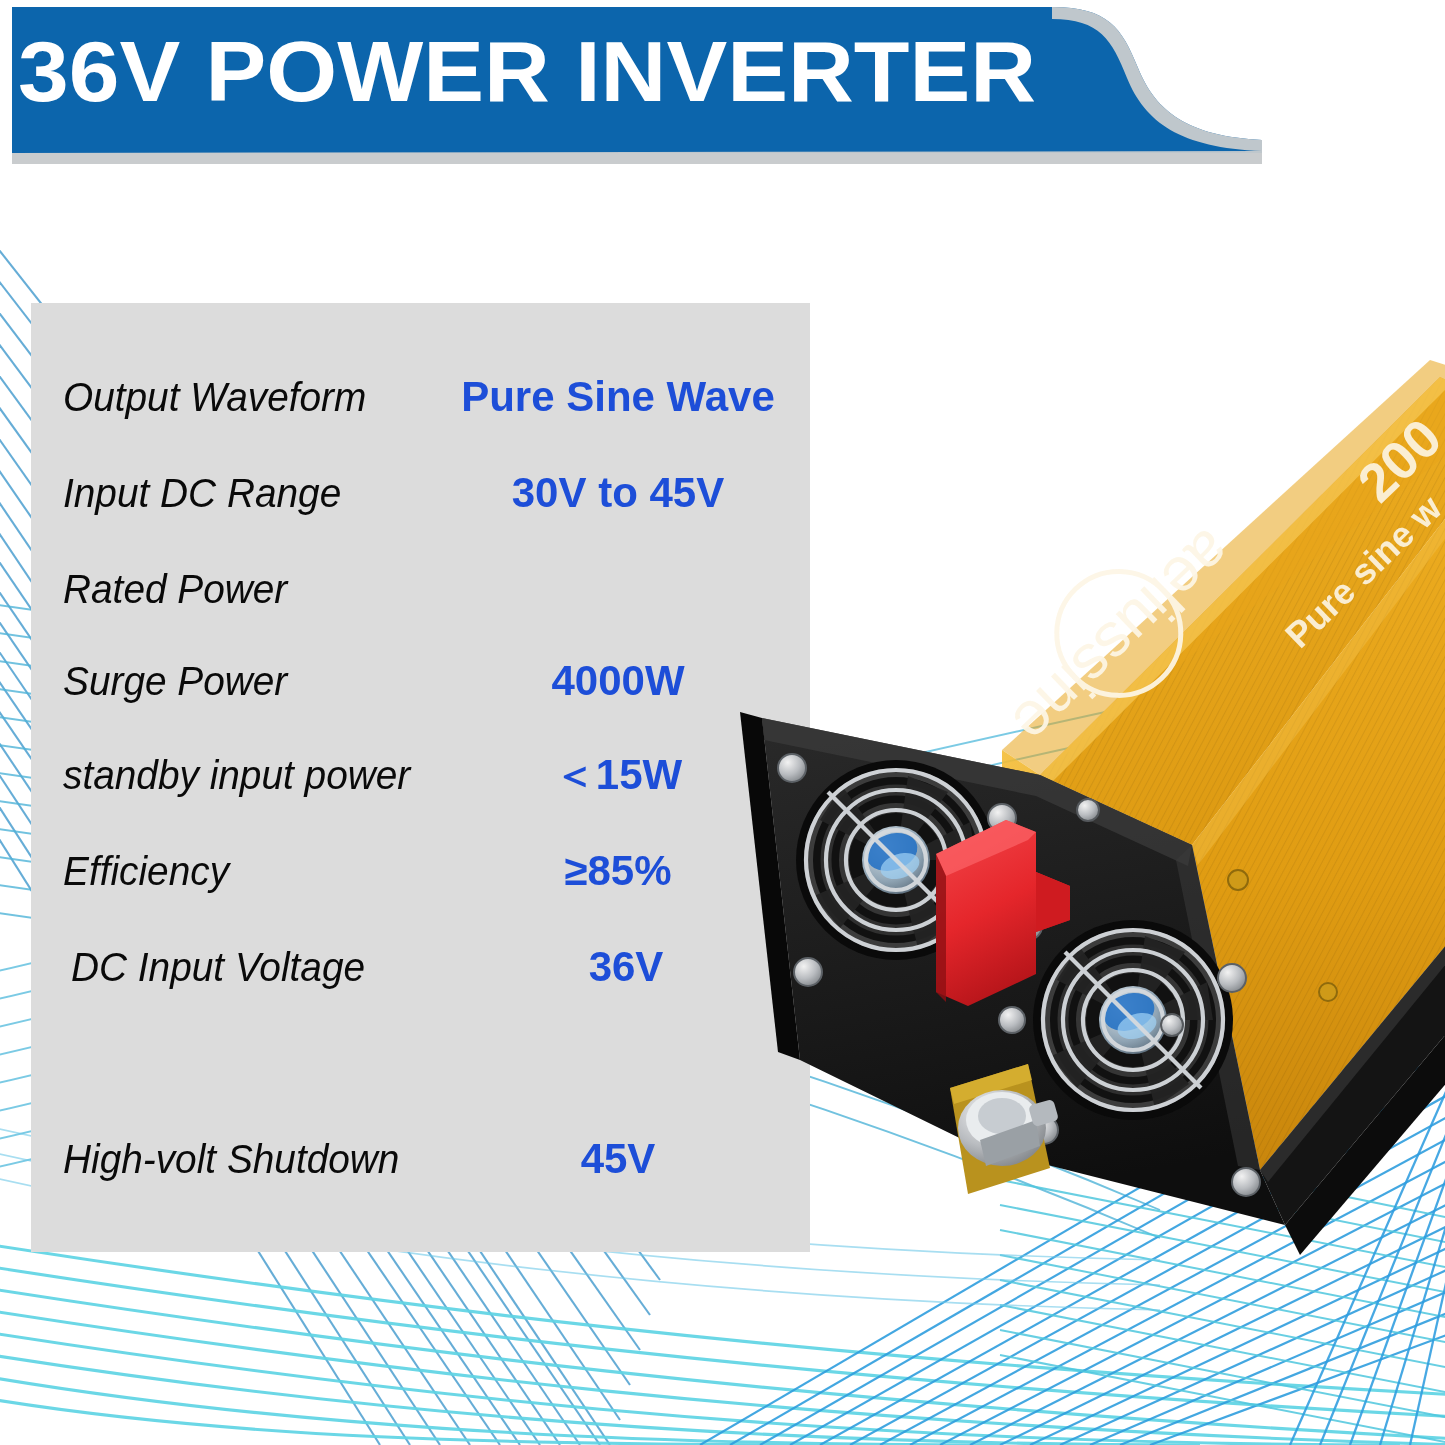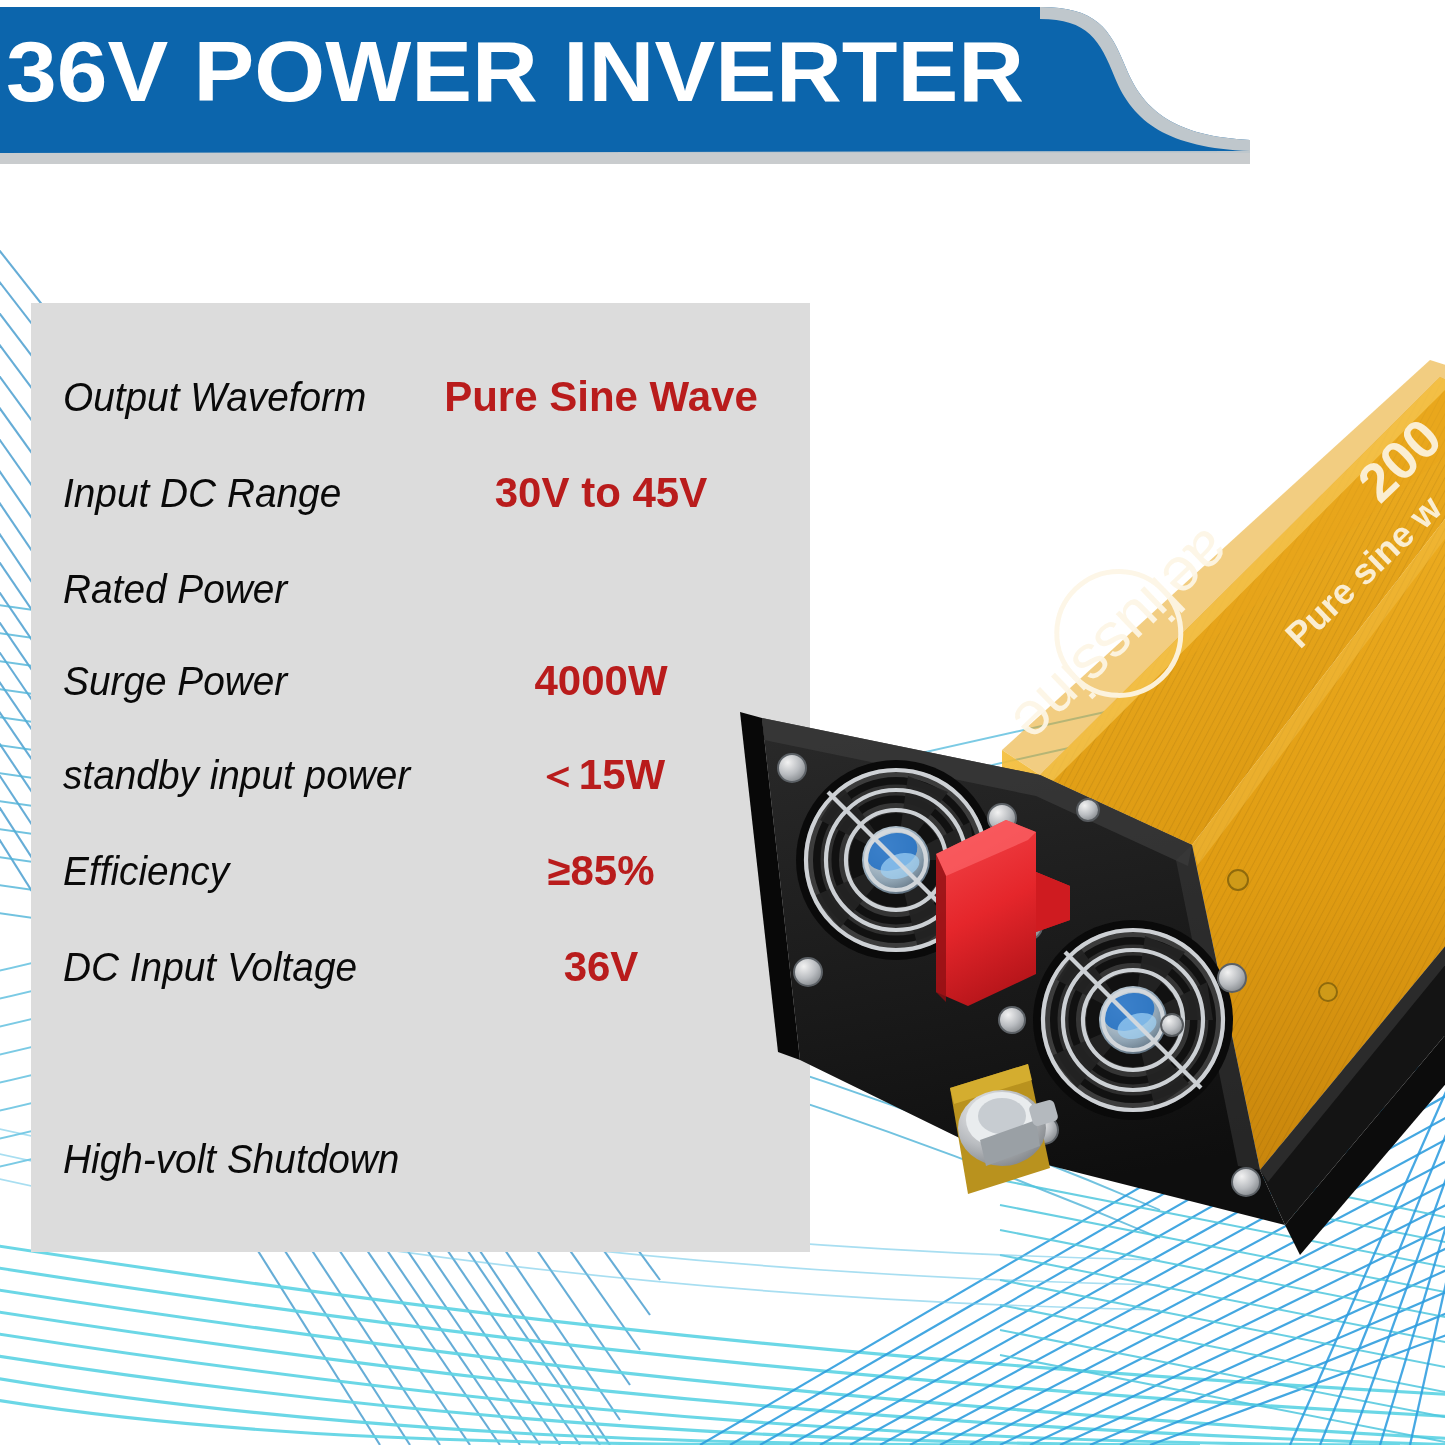--- a/index.html
+++ b/index.html
@@ -8,21 +8,21 @@
     background:#ffffff;
     font-family:"Liberation Sans", sans-serif;
     overflow:hidden;
   }
   #stage{position:relative;width:1445px;height:1445px;overflow:hidden;background:#fff;}
 
   
   .bg-waves{position:absolute;inset:0;width:1445px;height:1445px;z-index:0;}
 
   
-  .banner-wrap{position:absolute;left:0;top:0;width:1250px;height:180px;z-index:6;}
+  .banner-wrap{position:absolute;left:12px;top:0;width:1250px;height:180px;z-index:6;}
   .banner-title{
     position:absolute;left:6px;top:22px;
     font-size:86px;font-weight:bold;color:#ffffff;
     letter-spacing:0px;white-space:nowrap;
     font-family:"Liberation Sans", sans-serif;
     transform:scaleX(1.06);transform-origin:left center;
     z-index:8;
   }
 
   
@@ -36,23 +36,23 @@
   .spec-row{position:absolute;left:0;width:779px;height:92px;}
   .spec-label{
     position:absolute;left:32px;top:0;
     font-style:italic;font-weight:normal;
     font-size:40px;color:#0a0a0a;
     white-space:nowrap;line-height:52px;
     font-family:"Liberation Sans", sans-serif;
     transform:scaleX(0.97);transform-origin:left center;
   }
   .spec-value{
-    position:absolute;left:405px;top:0;width:330px;
+    position:absolute;left:422px;top:0;width:330px;
     text-align:center;
-    font-weight:bold;font-size:42px;color:#b91c1c;
+    font-weight:bold;font-size:42px;color:#1d4ed8;
     white-space:nowrap;line-height:52px;
     font-family:"Liberation Sans", sans-serif;
   }
 
   
   .product{position:absolute;left:740px;top:320px;width:760px;height:1010px;z-index:4;}
 </style>
 </head>
 <body>
 
@@ -214,26 +214,27 @@
       <div class="spec-value">4000W</div>
     </div>
     <div class="spec-row" style="top:446px;">
       <div class="spec-label">standby input power</div>
       <div class="spec-value">＜15W</div>
     </div>
     <div class="spec-row" style="top:542px;">
       <div class="spec-label">Efficiency</div>
       <div class="spec-value">≥85%</div>
     </div>
-    <div class="spec-row" style="top:638px;">
+    <div class="spec-row" style="top:638px;margin-left:8px;">
       <div class="spec-label">DC Input Voltage</div>
       <div class="spec-value">36V</div>
     </div>
     <div class="spec-row" style="top:830px;">
       <div class="spec-label">High-volt Shutdown</div>
+      <div class="spec-value">45V</div>
     </div>
   </div>
 
   <svg class="product" viewBox="0 0 760 1010">
     <defs>
       <linearGradient id="goldTop" x1="0" y1="0" x2="0.35" y2="1">
         <stop offset="0%" stop-color="#f0b62c"></stop>
         <stop offset="45%" stop-color="#e9a81d"></stop>
         <stop offset="100%" stop-color="#dd9a12"></stop>
       </linearGradient>

